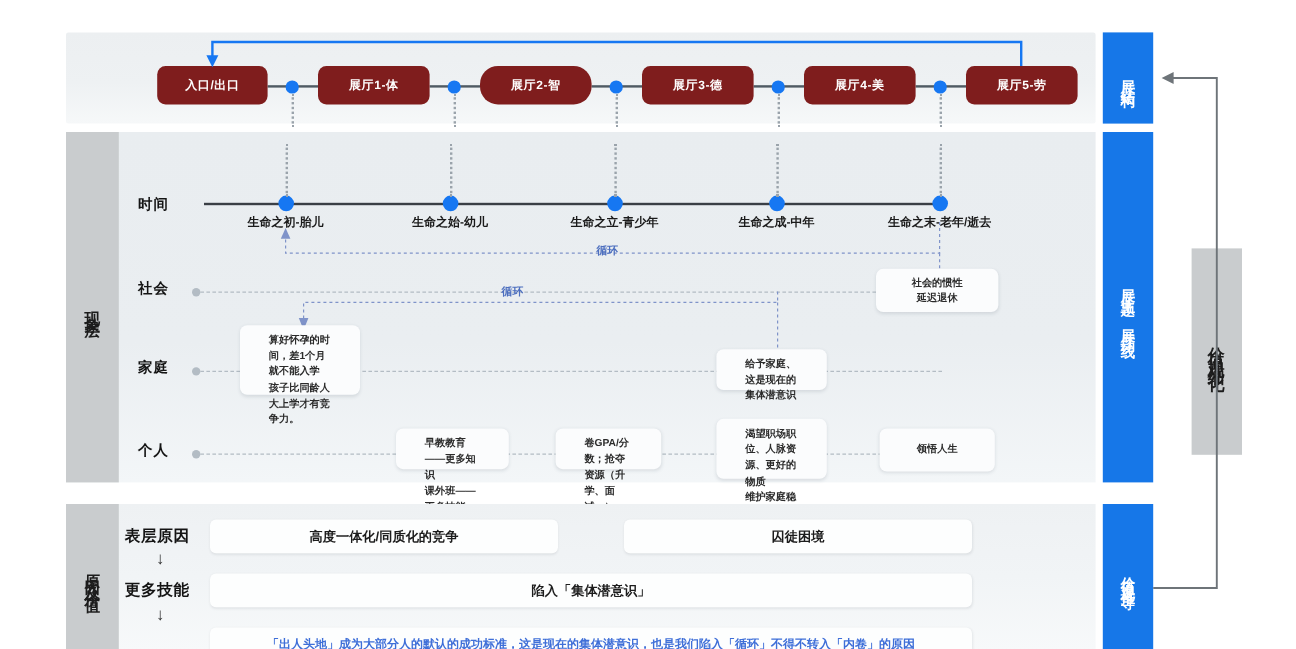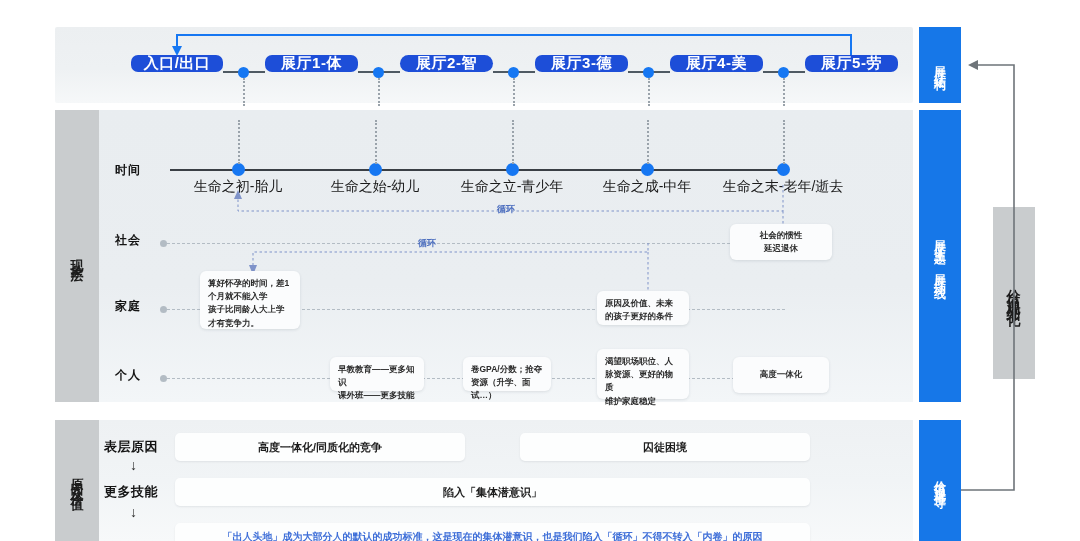--- a/index.html
+++ b/index.html
@@ -40,25 +40,25 @@
   }
 
   
   #top-band {
     left: 55px; top: 27px; width: 858px; height: 76px;
     background: linear-gradient(180deg,#eceff1 0%, #eef1f3 55%, #f6f8f9 100%);
     border-radius: 2px;
   }
   .hall-box {
     position: absolute;
-    height: 17px;
-    background: #1d4ed8;
+    height: 32px;
+    background: #7f1d1d;
     border-radius: 7px;
     color: #fff;
-    font-size: 15px; font-weight: 700;
+    font-size: 10px; font-weight: 700;
     display: flex; align-items: center; justify-content: center;
     letter-spacing: .5px;
     white-space: nowrap;
   }
   .hall-link {
     position: absolute;
     height: 2px; background: #4f5a63; top: 71px;
   }
   .hall-dot {
     position: absolute; width: 11px; height: 11px;
@@ -86,21 +86,21 @@
   #time-axis {
     position: absolute; left: 170px; top: 169px;
     width: 615px; height: 2px; background: #3a3f45;
   }
   .time-dot {
     position: absolute; width: 13px; height: 13px;
     border-radius: 50%; background: #1677f2; top: 163px;
   }
   .time-cap {
     position: absolute; top: 178px;
-    font-size: 14px; font-weight: 400; color: #1a1a1a;
+    font-size: 10px; font-weight: 700; color: #1a1a1a;
     transform: translateX(-50%); white-space: nowrap;
   }
   .tick-up {
     position: absolute; top: 120px; height: 44px; width: 0;
     border-left: 2px dotted #9aa3ab;
   }
 
   .hrow-dotted {
     position: absolute; height: 0;
     border-top: 1px dashed #b3bcc4;
@@ -114,21 +114,21 @@
     font-size: 9px; color: #4d6fbf; font-weight: 700;
     white-space: nowrap;
   }
 
   .note-card {
     position: absolute;
     background: #fbfcfd;
     border-radius: 6px;
     box-shadow: 0 1px 3px rgba(40,55,70,.12);
     font-size: 8.5px; line-height: 1.55; color: #2b2b2b;
-    padding: 6px 8px;
+    padding: 6px 24px;
     font-weight: 600;
   }
   .note-card.center { display:flex; align-items:center; justify-content:center; text-align:center; }
 
   
   #bot-band {
     left: 55px; top: 420px; width: 858px; height: 121px;
     background: linear-gradient(180deg,#eef1f3 0%, #f1f4f6 50%, #f7f9fa 100%);
   }
   #bot-rail { left: 55px; top: 420px; width: 44px; height: 121px; }
@@ -253,29 +253,29 @@
     <path d="M648,252 L648,290" fill="none" stroke="#7f93c9" stroke-width="1" stroke-dasharray="2.5,2.5"></path>
   </svg>
 
   <div class="loop-label" style="left:497px; top:203px;">循环</div>
   <div class="loop-label" style="left:418px; top:237px;">循环</div>
 
   <div class="note-card" style="left:200px; top:271px; width:100px; height:58px;">算好怀孕的时间，差1个月就不能入学<br>孩子比同龄人大上学才有竞争力。</div>
 
   <div class="note-card center" style="left:730px; top:224px; width:102px; height:36px;">社会的惯性<br>延迟退休</div>
 
-  <div class="note-card" style="left:597px; top:291px; width:92px; height:34px;">原因及价值、未来的孩子更好的条件</div>
+  <div class="note-card" style="left:597px; top:291px; width:92px; height:34px;">给予家庭、这是现在的集体潜意识</div>
 
   <div class="note-card" style="left:330px; top:357px; width:94px; height:34px;">早教教育——更多知识<br>课外班——更多技能</div>
 
   <div class="note-card" style="left:463px; top:357px; width:88px; height:34px;">卷GPA/分数；抢夺资源（升学、面试…）</div>
 
   <div class="note-card" style="left:597px; top:349px; width:92px; height:50px;">渴望职场职位、人脉资源、更好的物质<br>维护家庭稳定</div>
 
-  <div class="note-card center" style="left:733px; top:357px; width:96px; height:36px;">高度一体化</div>
+  <div class="note-card center" style="left:733px; top:357px; width:96px; height:36px;">领悟人生</div>
 
   <div class="panel" id="bot-band"></div>
   <div class="grey-rail" id="bot-rail">
     <span class="rail-text">原因及价值</span>
   </div>
 
   <div class="cause-label" style="left:104px; top:438px;">表层原因</div>
   <div class="arrow-down" style="left:130px; top:457px;">↓</div>
   <div class="cause-label" style="left:104px; top:483px;">更多技能</div>
   <div class="arrow-down" style="left:130px; top:504px;">↓</div>

